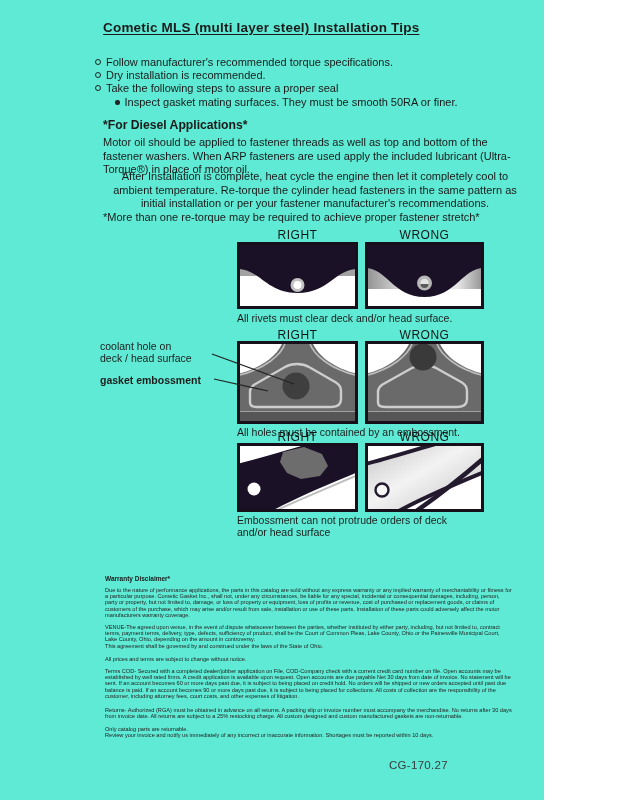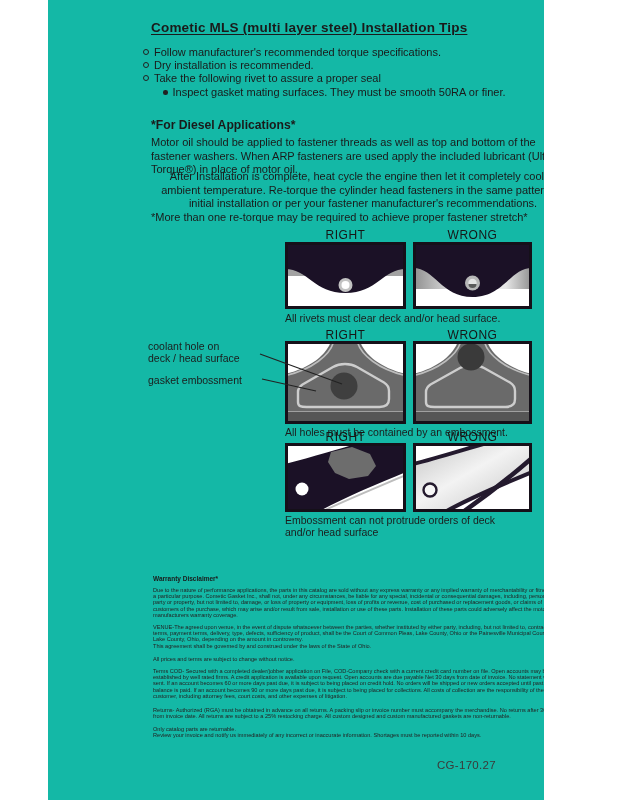--- a/index.html
+++ b/index.html
@@ -1,37 +1,37 @@
 <!DOCTYPE html>
 <html><head>
 <meta charset="utf-8">
 <style>
   html,body{margin:0;padding:0;background:#ffffff;}
-  .page{position:relative;width:496px;height:800px;background:#14b8a6;overflow:hidden;
-        font-family:"Liberation Sans",sans-serif;color:#1a1a1a;margin-left:48px;}
+  .page{position:relative;width:544px;height:800px;background:#5eead4;overflow:hidden;
+        font-family:"Liberation Sans",sans-serif;color:#1a1a1a;}
   .abs{position:absolute;}
   .title{left:103px;top:20px;font-size:13.5px;font-weight:bold;text-decoration:underline;
          text-underline-offset:2px;letter-spacing:.2px;}
-  .tips{left:95px;top:46px;font-size:11px;line-height:13.2px;}
+  .tips{left:95px;top:56px;font-size:11px;line-height:13.2px;}
   .tip-row{display:flex;align-items:baseline;}
   .b-open{display:inline-block;width:4px;height:4px;border:1px solid #222;border-radius:50%;
           margin-right:5px;flex:0 0 auto;transform:translateY(-1px);}
   .b-fill{display:inline-block;width:4.5px;height:4.5px;background:#222;border-radius:50%;
           margin-right:5px;flex:0 0 auto;transform:translateY(-1px);}
   .sub{margin-left:20px;}
   .diesel-h{left:103px;top:118px;font-size:12.2px;font-weight:bold;}
   .para{left:103px;width:424px;font-size:11px;line-height:13.5px;}
   .p1{top:136px;} .p2{top:170px;text-align:center;} .pnote{top:211px;}
   .dg-label{font-size:12px;letter-spacing:.5px;color:#161616;text-align:center;}
   .lblA{left:237px;width:121px;} .lblB{left:365px;width:119px;}
   .r1lbl{top:228px;} .r2lbl{top:328px;} .r3lbl{top:430px;}
   .caption{left:237px;font-size:10.5px;line-height:12px;color:#1c1c1c;}
   .cap1{top:312px;} .cap2{top:426px;} .cap3a{top:514px;} .cap3b{top:526px;}
   .callout{left:100px;width:114px;text-align:left;font-size:10.5px;line-height:12px;color:#1c1c1c;}
-  .co1{top:340px;} .co2{top:374px;}
+  .co1{top:340px;} .co2{top:374px;font-weight:bold;}
   .fine{left:105px;width:408px;font-size:5.6px;line-height:6.2px;color:#232323;}
   .fine-h{left:105px;top:575px;font-size:6.5px;font-weight:bold;color:#1a1a1a;}
   .fp1{top:587px;} .fp2{top:624px;} .fp3{top:656px;} .fp4{top:668px;}
   .fp5{top:707px;} .fp6{top:726px;}
   .code{left:389px;top:759px;font-size:11.5px;color:#3a3a3a;letter-spacing:.3px;}
   svg{display:block;}
 </style>
 </head>
 <body>
 
@@ -43,21 +43,21 @@
     <div class="tip-row">
       <span class="b-open"></span>
       <span>Follow manufacturer's recommended torque specifications.</span>
     </div>
     <div class="tip-row">
       <span class="b-open"></span>
       <span>Dry installation is recommended.</span>
     </div>
     <div class="tip-row">
       <span class="b-open"></span>
-      <span>Take the following rivet to assure a proper seal</span>
+      <span>Take the following steps to assure a proper seal</span>
     </div>
     <div class="tip-row sub">
       <span class="b-fill"></span>
       <span>Inspect gasket mating surfaces.  They must be smooth 50RA or finer.</span>
     </div>
   </div>
 
   <div class="abs diesel-h">*For Diesel Applications*</div>
   <div class="abs para p1">Motor oil should be applied to fastener threads as well as top and bottom of the fastener washers. When ARP fasteners are used apply the included lubricant (Ultra-Torque®) in place of motor oil.</div>
   <div class="abs para p2">After Installation is complete, heat cycle the engine then let it completely cool to ambient temperature. Re-torque the cylinder head fasteners in the same pattern as initial installation or per your fastener manufacturer's recommendations.</div>

